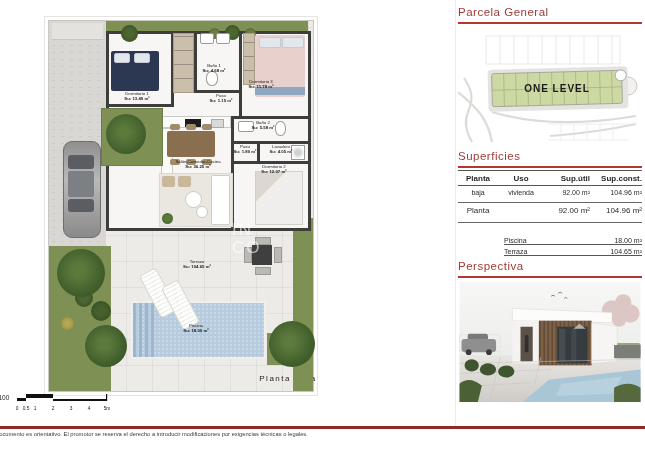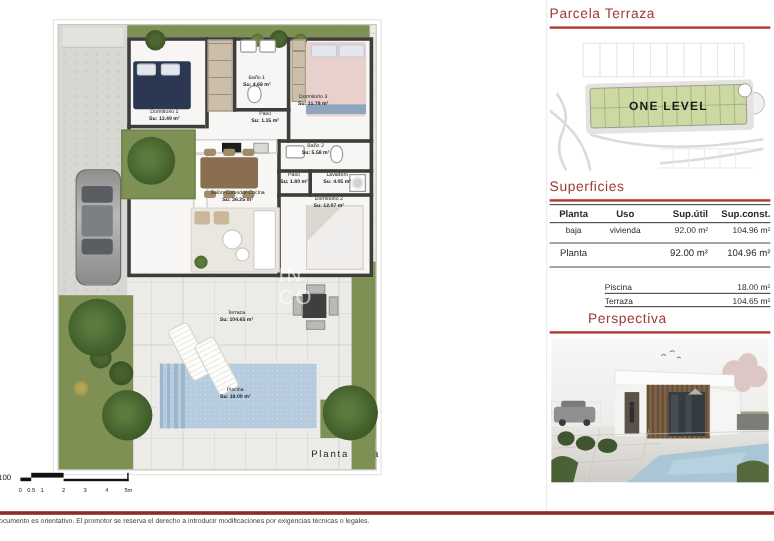--- a/index.html
+++ b/index.html
@@ -254,21 +254,21 @@
       <text x="53" y="20">2</text>
       <text x="71" y="20">3</text>
       <text x="89" y="20">4</text>
       <text x="107" y="20">5m</text>
     </g>
   </svg>
 
   <div id="divider" class="abs"></div>
   <div id="panel" class="abs">
 
-    <div class="h-red" style="top:2px;">Parcela Terraza</div>
+    <div class="h-red" style="top:2px;">Parcela General</div>
     <div class="rule" style="top:18px;"></div>
 
     <svg class="abs" style="left:0;top:24px;" width="184" height="118" viewBox="0 0 184 118">
       <g stroke="#e3e3e1" stroke-width="0.8" fill="none">
         <path d="M28,8 H162 M28,36 H162 M28,8 V36 M42,8 V36 M56,8 V36 M70,8 V36 M84,8 V36 M98,8 V36 M112,8 V36 M126,8 V36 M140,8 V36 M154,8 V36 M162,8 V36"></path>
       </g>
       <g stroke="#dcdbd8" stroke-width="2.2" fill="none">
         <path d="M6,50 C14,62 16,70 10,84 C6,94 8,104 14,114"></path>
         <path d="M0,64 C20,80 30,92 34,114"></path>
         <path d="M34,84 C80,98 130,96 178,88"></path>
@@ -321,21 +321,21 @@
         <span class="x-leader"></span>
         <span class="x-val">18.00 m²</span>
       </div>
       <div class="extra-row">
         <span class="x-label">Terraza</span>
         <span class="x-leader"></span>
         <span class="x-val">104.65 m²</span>
       </div>
     </div>
 
-    <div class="h-red" style="top:256px;margin-left:32px;">Perspectiva</div>
+    <div class="h-red" style="top:256px;">Perspectiva</div>
     <div class="rule" style="top:272px;"></div>
 
     <svg class="abs" style="left:0;top:278px;" width="184" height="120" viewBox="0 0 178 118">
       <defs>
         <linearGradient id="sky" x1="0" y1="0" x2="0" y2="1">
           <stop offset="0" stop-color="#f7f7f6"></stop>
             <stop offset="1" stop-color="#ececea"></stop>
         </linearGradient>
         <linearGradient id="ground" x1="0" y1="0" x2="0" y2="1">
           <stop offset="0" stop-color="#e8e6e2"></stop>

